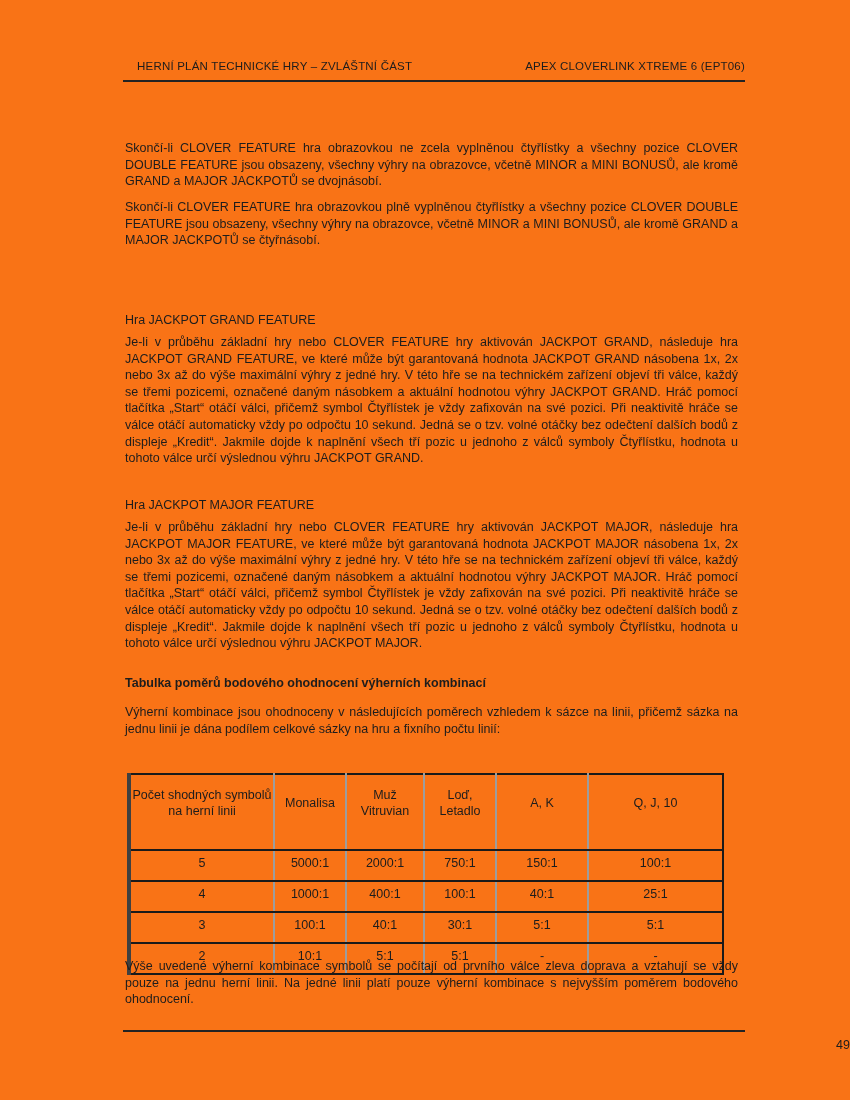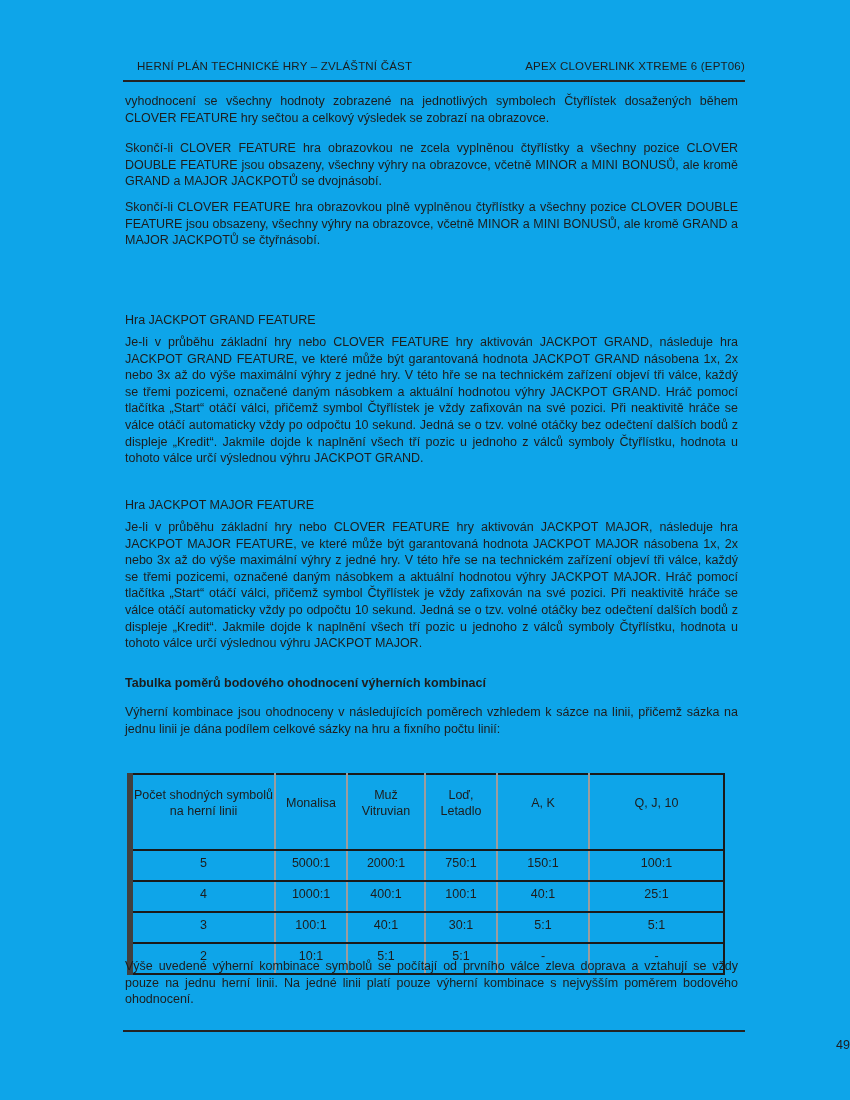--- a/index.html
+++ b/index.html
@@ -1,20 +1,20 @@
 <!DOCTYPE html>
 <html lang="cs"><head>
 <meta charset="utf-8">
 <style>
   html, body { margin: 0; padding: 0; background: #ffffff; }
   .page {
     position: relative;
     width: 850px;
     height: 1100px;
-    background: #0ea5e9;
+    background: #f97316;
     font-family: "Liberation Sans", sans-serif;
     color: #1d1d1d;
     overflow: hidden;
   }
   .abs { position: absolute; }
   .doc-header-left  { top: 60px; left: 137px; font-size: 11.5px; letter-spacing: 0.2px; }
   .doc-header-right { top: 60px; right: 105px; font-size: 11.5px; letter-spacing: 0.2px; }
   .header-rule { top: 80px; left: 123px; width: 622px; border-top: 2px solid #232323; }
   .para {
     left: 125px;
@@ -45,21 +45,21 @@
   }
   .payout-table th, .payout-table td {
     border-top: 2px solid #1a1a1a;
     border-bottom: 2px solid #1a1a1a;
     border-left: 2px solid #9d9d9d;
     border-right: 2px solid #9d9d9d;
     text-align: center;
     font-weight: normal;
     padding: 0;
   }
-  .payout-table th:first-child, .payout-table td:first-child { border-left: 6px solid #404040; border-radius: 20px; }
+  .payout-table th:first-child, .payout-table td:first-child { border-left: 4px solid #404040; border-radius: 20px; }
   .payout-table th:last-child,  .payout-table td:last-child  { border-right: 2px solid #1a1a1a; }
   .payout-table th {
     height: 56px;
     vertical-align: middle;
     padding-bottom: 18px;
     white-space: pre-line;
     line-height: 16px;
   }
   .payout-table td {
     height: 24px;
@@ -72,21 +72,20 @@
 </style>
 </head>
 <body>
 
 <div class="page">
 
   <div class="abs doc-header-left">HERNÍ PLÁN TECHNICKÉ HRY – ZVLÁŠTNÍ ČÁST</div>
   <div class="abs doc-header-right">APEX CLOVERLINK XTREME 6 (EPT06)</div>
   <div class="abs header-rule"></div>
 
-  <div class="abs para p1">vyhodnocení se všechny hodnoty zobrazené na jednotlivých symbolech Čtyřlístek dosažených během CLOVER FEATURE hry sečtou a celkový výsledek se zobrazí na obrazovce.</div>
   <div class="abs para p2">Skončí-li CLOVER FEATURE hra obrazovkou ne zcela vyplněnou čtyřlístky a všechny pozice CLOVER DOUBLE FEATURE jsou obsazeny, všechny výhry na obrazovce, včetně MINOR a MINI BONUSŮ, ale kromě GRAND a MAJOR JACKPOTŮ se dvojnásobí.</div>
   <div class="abs para p3">Skončí-li CLOVER FEATURE hra obrazovkou plně vyplněnou čtyřlístky a všechny pozice CLOVER DOUBLE FEATURE jsou obsazeny, všechny výhry na obrazovce, včetně MINOR a MINI BONUSŮ, ale kromě GRAND a MAJOR JACKPOTŮ se čtyřnásobí.</div>
 
   <div class="abs h-section h-grand">Hra JACKPOT GRAND FEATURE</div>
   <div class="abs para p-grand">Je-li v průběhu základní hry nebo CLOVER FEATURE hry aktivován JACKPOT GRAND, následuje hra JACKPOT GRAND FEATURE, ve které může být garantovaná hodnota JACKPOT GRAND násobena 1x, 2x nebo 3x až do výše maximální výhry z jedné hry. V této hře se na technickém zařízení objeví tři válce, každý se třemi pozicemi, označené daným násobkem a aktuální hodnotou výhry JACKPOT GRAND. Hráč pomocí tlačítka „Start“ otáčí válci, přičemž symbol Čtyřlístek je vždy zafixován na své pozici. Při neaktivitě hráče se válce otáčí automaticky vždy po odpočtu 10 sekund. Jedná se o tzv. volné otáčky bez odečtení dalších bodů z displeje „Kredit“. Jakmile dojde k naplnění všech tří pozic u jednoho z válců symboly Čtyřlístku, hodnota u tohoto válce určí výslednou výhru JACKPOT GRAND.</div>
 
   <div class="abs h-section h-major">Hra JACKPOT MAJOR FEATURE</div>
   <div class="abs para p-major">Je-li v průběhu základní hry nebo CLOVER FEATURE hry aktivován JACKPOT MAJOR, následuje hra JACKPOT MAJOR FEATURE, ve které může být garantovaná hodnota JACKPOT MAJOR násobena 1x, 2x nebo 3x až do výše maximální výhry z jedné hry. V této hře se na technickém zařízení objeví tři válce, každý se třemi pozicemi, označené daným násobkem a aktuální hodnotou výhry JACKPOT MAJOR. Hráč pomocí tlačítka „Start“ otáčí válci, přičemž symbol Čtyřlístek je vždy zafixován na své pozici. Při neaktivitě hráče se válce otáčí automaticky vždy po odpočtu 10 sekund. Jedná se o tzv. volné otáčky bez odečtení dalších bodů z displeje „Kredit“. Jakmile dojde k naplnění všech tří pozic u jednoho z válců symboly Čtyřlístku, hodnota u tohoto válce určí výslednou výhru JACKPOT MAJOR.</div>
 
   <div class="abs h-section h-table">Tabulka poměrů bodového ohodnocení výherních kombinací</div>

